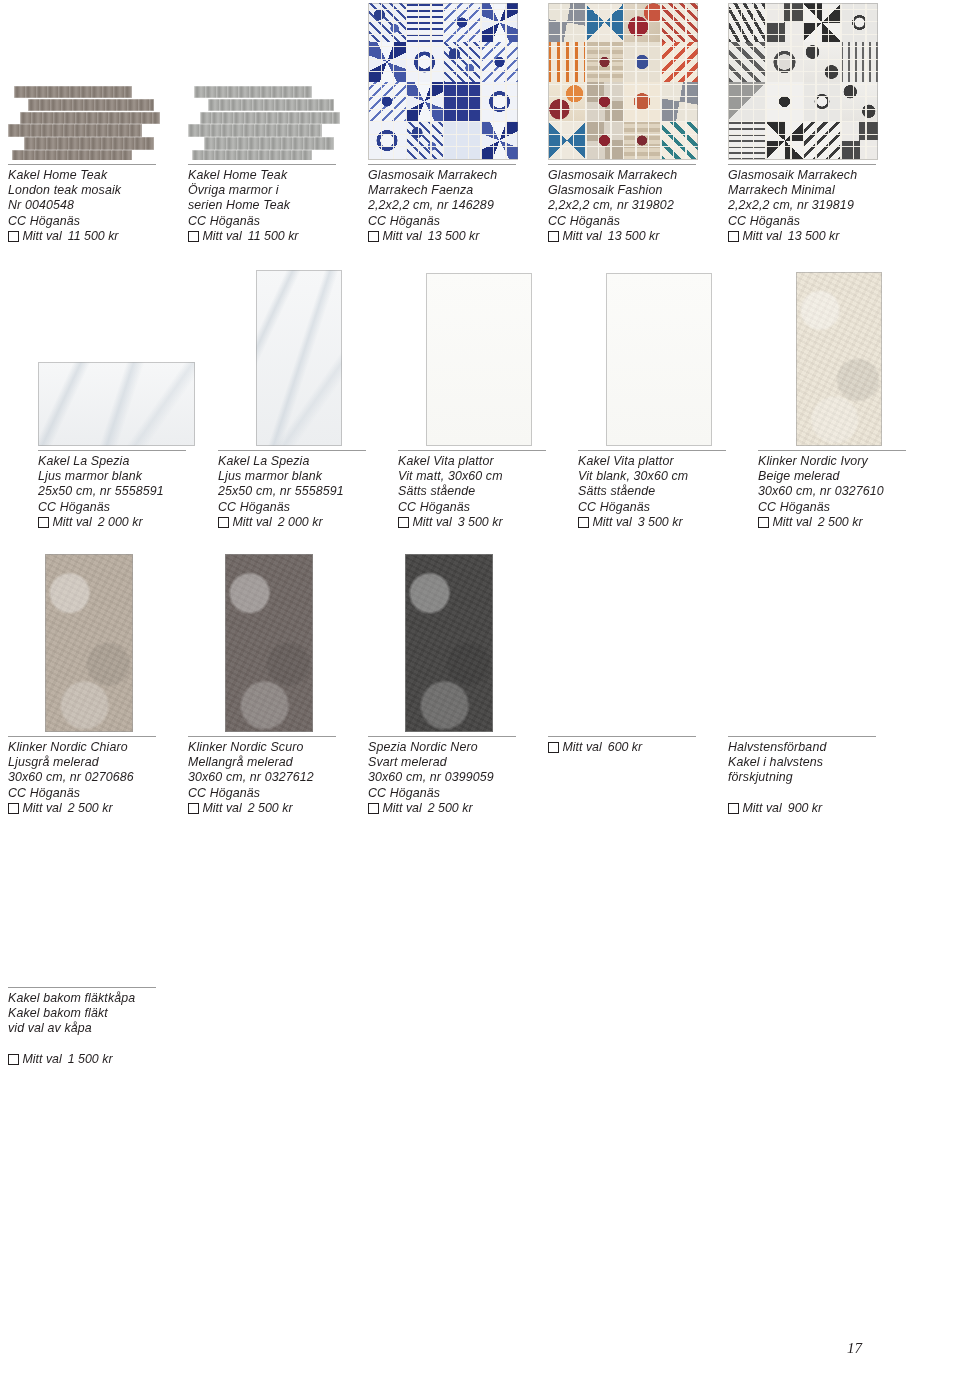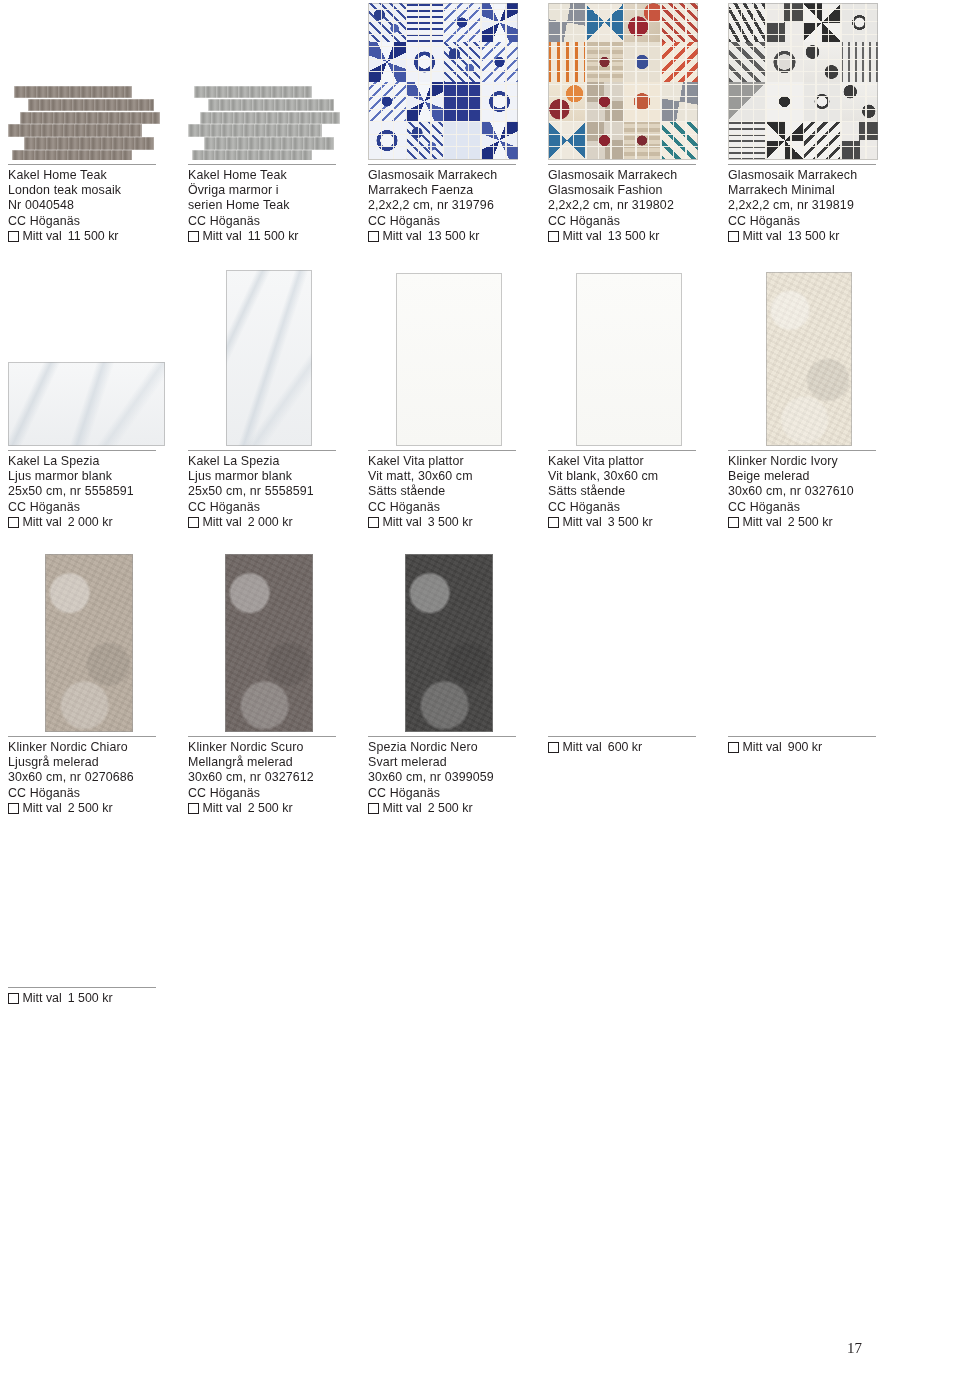--- a/index.html
+++ b/index.html
@@ -13,20 +13,21 @@
     position: relative;
     font-family: "Liberation Sans", sans-serif;
     color: #231f20;
     overflow: hidden;
   }
 
   .page {
     position: relative;
     width: 880px;
     height: 1375px;
+    font-style: italic;
   }
   .row {
     display: flex;
     width: 960px;
   }
   .cell {
     width: 180px;
     box-sizing: border-box;
     padding: 0 10px 0 8px;
     position: relative;
@@ -329,21 +330,21 @@
           <div class="patch p-blue-pale" style="left:50%;top:75%"></div>
           <div class="patch p-floral-c" style="left:75%;top:75%"></div>
           <div class="grout"></div>
           <div class="edge"></div>
         </div>
       </div>
       <div class="rule"></div>
       <div class="txt">
         <span class="ln">Glasmosaik Marrakech</span>
         <span class="ln">Marrakech Faenza</span>
-        <span class="ln">2,2x2,2 cm, nr 319796</span>
+        <span class="ln">2,2x2,2 cm, nr 146289</span>
         <span class="ln">CC Höganäs</span>
       </div>
       <div class="choice">
         <span class="box"></span>
         <span class="lbl">Mitt val</span>
         <span>13 500 kr</span>
       </div>
     </div>
 
     <div class="cell">
@@ -414,21 +415,21 @@
         <span class="ln">CC Höganäs</span>
       </div>
       <div class="choice">
         <span class="box"></span>
         <span class="lbl">Mitt val</span>
         <span>13 500 kr</span>
       </div>
     </div>
   </div>
 
-  <div class="row" style="height:280px;">
+  <div class="row" style="height:280px;justify-content:center;">
 
     <div class="cell">
       <div class="imgbox" style="height:176px;">
         <div class="tile marble" style="width:157px;height:84px;"></div>
       </div>
       <div class="rule"></div>
       <div class="txt">
         <span class="ln">Kakel La Spezia</span>
         <span class="ln">Ljus marmor blank</span>
         <span class="ln">25x50 cm, nr 5558591</span>
@@ -576,32 +577,44 @@
       <div class="choice">
         <span class="box"></span>
         <span class="lbl">Mitt val</span>
         <span>600 kr</span>
       </div>
     </div>
 
     <div class="cell">
       <div class="imgbox" style="height:182px;"></div>
       <div class="rule"></div>
+      <div class="txt">
+        <span class="ln">Halvstensförband</span>
+        <span class="ln">Kakel i halvstens</span>
+        <span class="ln">förskjutning</span>
+        <span class="spacer-line"></span>
+      </div>
       <div class="choice">
         <span class="box"></span>
         <span class="lbl">Mitt val</span>
         <span>900 kr</span>
       </div>
     </div>
   </div>
 
   <div class="row" style="height:200px;">
     <div class="cell">
       <div class="imgbox" style="height:178px;"></div>
       <div class="rule"></div>
+      <div class="txt">
+        <span class="ln">Kakel bakom fläktkåpa</span>
+        <span class="ln">Kakel bakom fläkt</span>
+        <span class="ln">vid val av kåpa</span>
+        <span class="spacer-line"></span>
+      </div>
       <div class="choice">
         <span class="box"></span>
         <span class="lbl">Mitt val</span>
         <span>1 500 kr</span>
       </div>
     </div>
   </div>
 
   <div class="pageno">17</div>
 </div>

